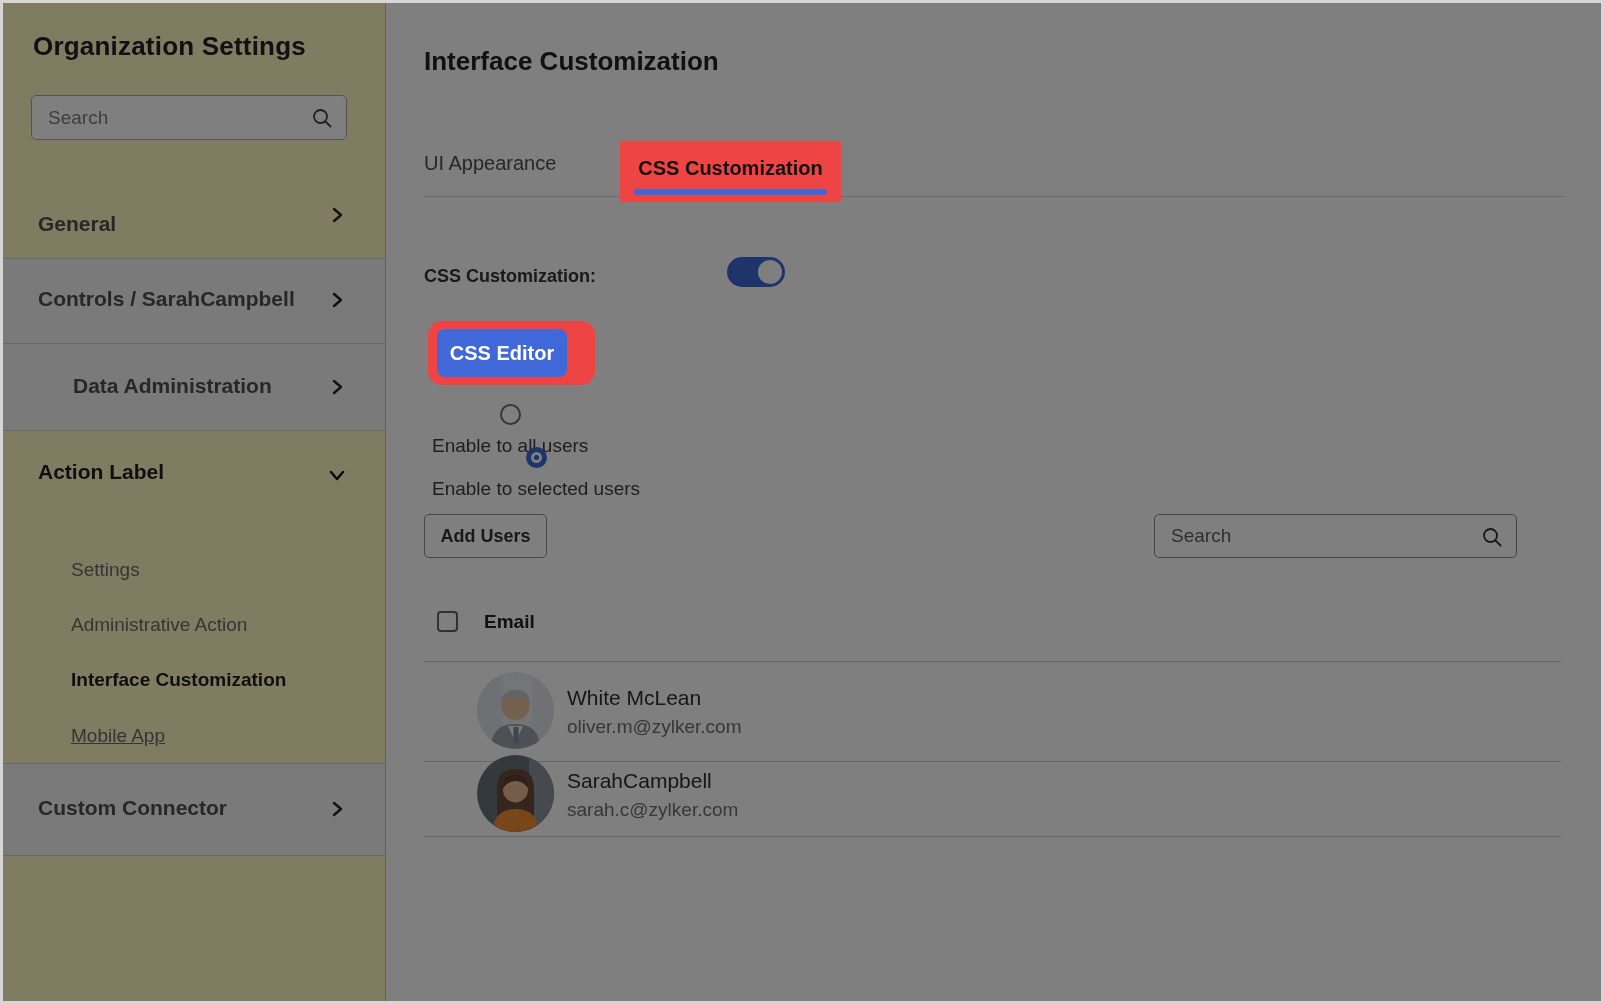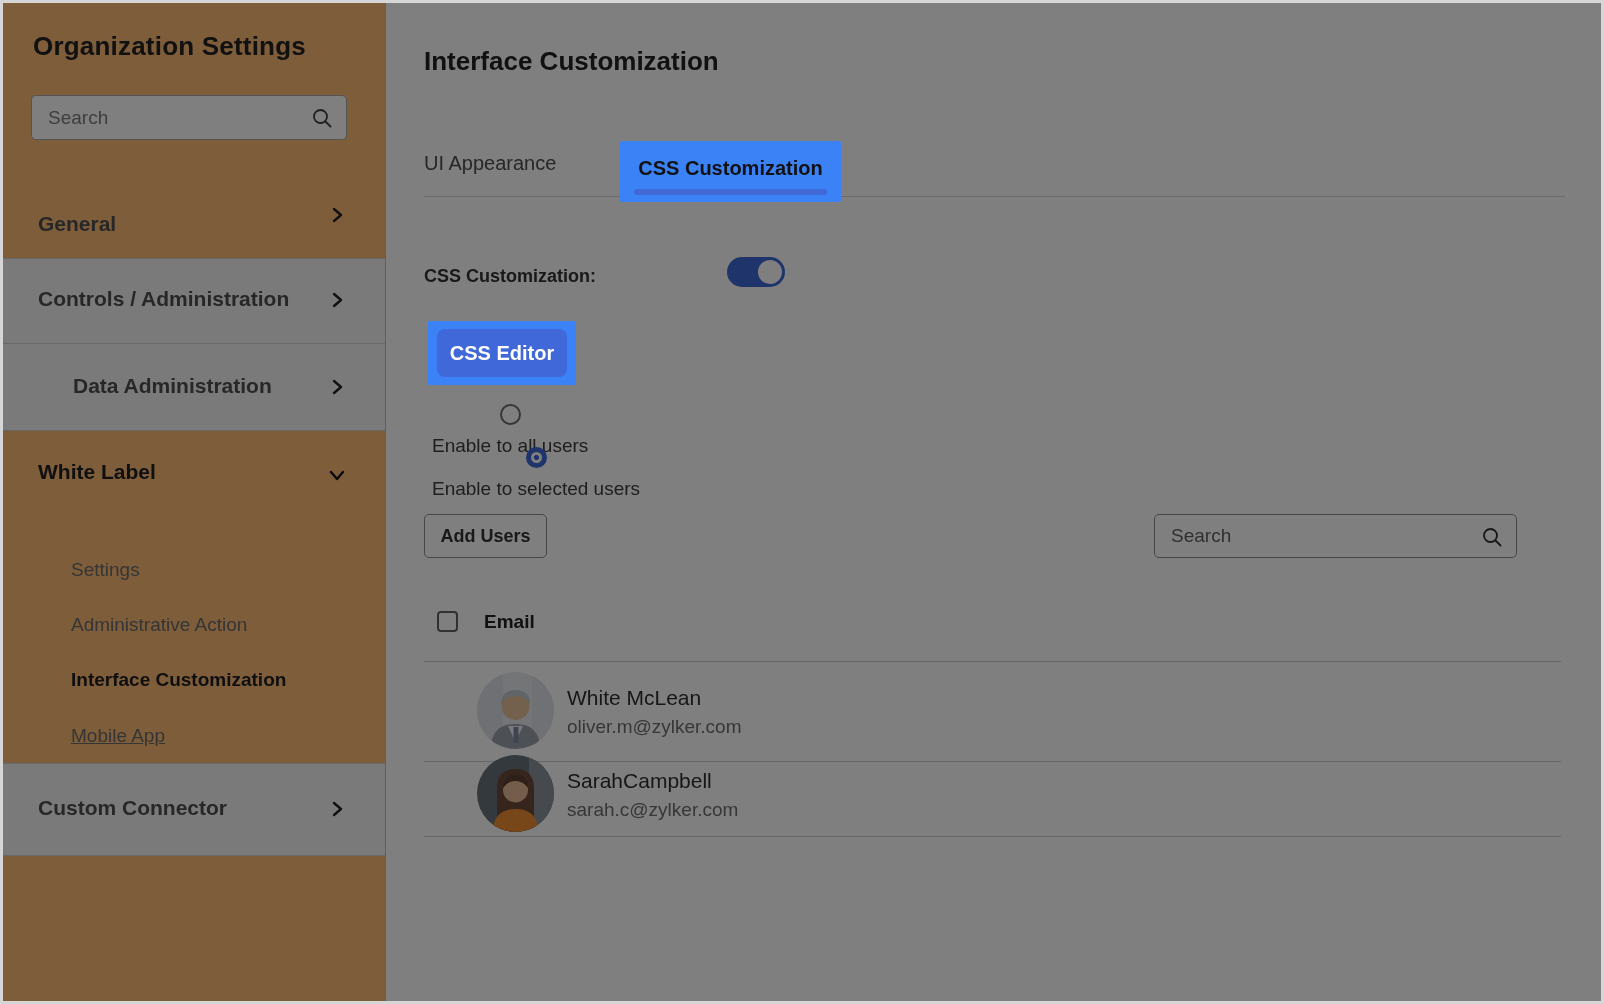--- a/index.html
+++ b/index.html
@@ -11,21 +11,21 @@
     width: 1604px; height: 1004px;
     border: 3px solid #d6d6d6;
     background: #ffffff;
     overflow: hidden;
   }
 
   
   .sidebar {
     position: absolute; left: 0; top: 0;
     width: 383px; height: 998px;
-    background: #fdba74;
+    background: #fef9c3;
     border-right: 1px solid #c0c0c0;
   }
   .sb-band { position: absolute; left: 0; width: 382px; background: #f4f4f4; }
   .sb-divider { position: absolute; left: 0; width: 382px; height: 1px; background: #d0d0d0; }
 
   .sb-title {
     position: absolute; left: 30px; top: 28px;
     font-size: 26px; font-weight: 700; color: #222; letter-spacing: 0.2px;
   }
   .sb-search {
@@ -118,36 +118,36 @@
   .user-name  { left: 564px; font-size: 21px; color: #2e2e2e; }
   .user-email { left: 564px; font-size: 19px; color: #6e6e6e; }
 
   
   .dim-overlay {
     position: absolute; left: 0; top: 0; width: 1598px; height: 998px;
     background: rgba(0,0,0,0.5); z-index: 10;
   }
 
   
-  .hl { position: absolute; z-index: 20; background: #3b82f6; }
+  .hl { position: absolute; z-index: 20; background: #ef4444; }
   .hl-tab {
     left: 617px; top: 138px; width: 221px; height: 61px;
     border-radius: 2px;
     display: flex; align-items: flex-start; justify-content: center;
     cursor: pointer;
   }
   .hl-tab .hl-tab-text {
     margin-top: 16px; font-size: 20px; font-weight: 700; color: #111;
   }
   .hl-tab .tab-underline {
     position: absolute; left: 14px; right: 14px; bottom: 7px;
     height: 6px; border-radius: 3px; background: #4168d8;
   }
   .hl-btn-box {
-    left: 425px; top: 318px; width: 148px; height: 64px; border-radius: 1px;
+    left: 425px; top: 318px; width: 167px; height: 64px; border-radius: 14px;
   }
   .css-editor-btn {
     position: absolute; left: 9px; top: 8px; width: 130px; height: 48px;
     background: #4168d8; border: none; border-radius: 8px;
     font-family: "Liberation Sans", sans-serif;
     font-size: 20px; font-weight: 700; color: #ffffff; cursor: pointer;
   }
 </style>
 </head>
 <body>
@@ -173,37 +173,37 @@
     </div>
 
     <div class="sb-group-label" style="top:199px;margin-top:10px;">General</div>
     <span class="sb-chevron" style="top:203px;">
       <svg width="18" height="18" viewBox="0 0 18 18">
           <polyline points="6,3 13,9 6,15" fill="none" stroke="#222" stroke-width="2.4" stroke-linecap="round" stroke-linejoin="round"></polyline>
         </svg>
     </span>
     <div class="sb-divider" style="top:255px;"></div>
 
-    <div class="sb-group-label" style="top:284px;">Controls / Administration</div>
+    <div class="sb-group-label" style="top:284px;">Controls / SarahCampbell</div>
     <span class="sb-chevron" style="top:288px;">
       <svg width="18" height="18" viewBox="0 0 18 18">
           <polyline points="6,3 13,9 6,15" fill="none" stroke="#222" stroke-width="2.4" stroke-linecap="round" stroke-linejoin="round"></polyline>
         </svg>
     </span>
     <div class="sb-divider" style="top:340px;"></div>
 
     <div class="sb-group-label" style="top:371px;margin-left:35px;">Data Administration</div>
     <span class="sb-chevron" style="top:375px;">
       <svg width="18" height="18" viewBox="0 0 18 18">
           <polyline points="6,3 13,9 6,15" fill="none" stroke="#222" stroke-width="2.4" stroke-linecap="round" stroke-linejoin="round"></polyline>
         </svg>
     </span>
     <div class="sb-divider" style="top:427px;"></div>
 
-    <div class="sb-group-label active" style="top:457px;">White Label</div>
+    <div class="sb-group-label active" style="top:457px;">Action Label</div>
     <span class="sb-chevron" style="top:463px;">
       <svg width="18" height="18" viewBox="0 0 18 18">
           <polyline points="3,6 9,13 15,6" fill="none" stroke="#111" stroke-width="2.4" stroke-linecap="round" stroke-linejoin="round"></polyline>
         </svg>
     </span>
     <div class="sb-child" style="top:532px;">Settings</div>
     <div class="sb-child" style="top:587px;">Administrative Action</div>
     <div class="sb-child active" style="top:642px;">Interface Customization</div>
     <div class="sb-child" style="top:698px;text-decoration:underline;">Mobile App</div>
     <div class="sb-divider" style="top:760px;"></div>

